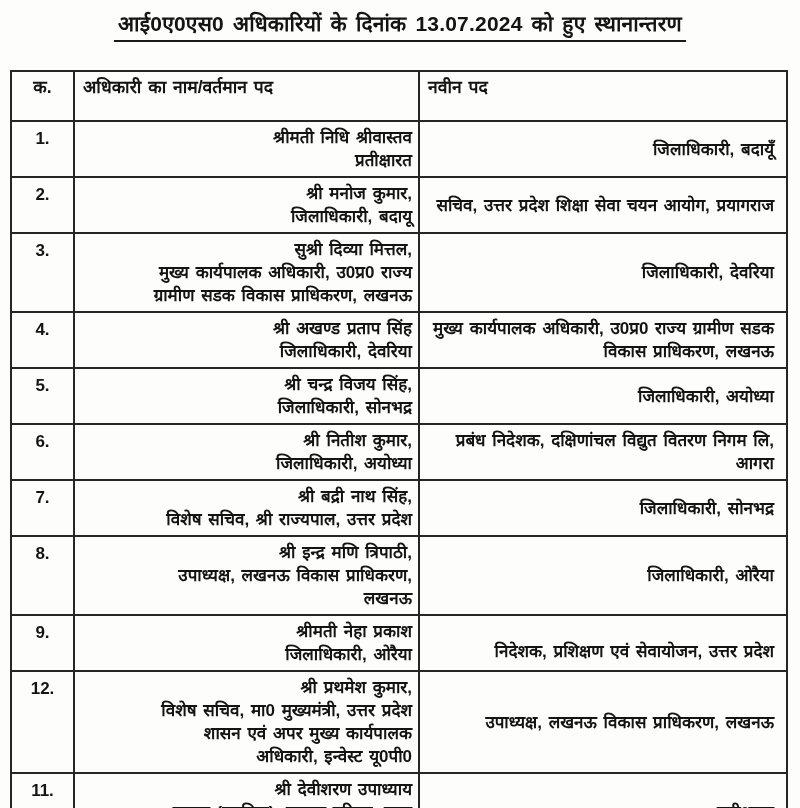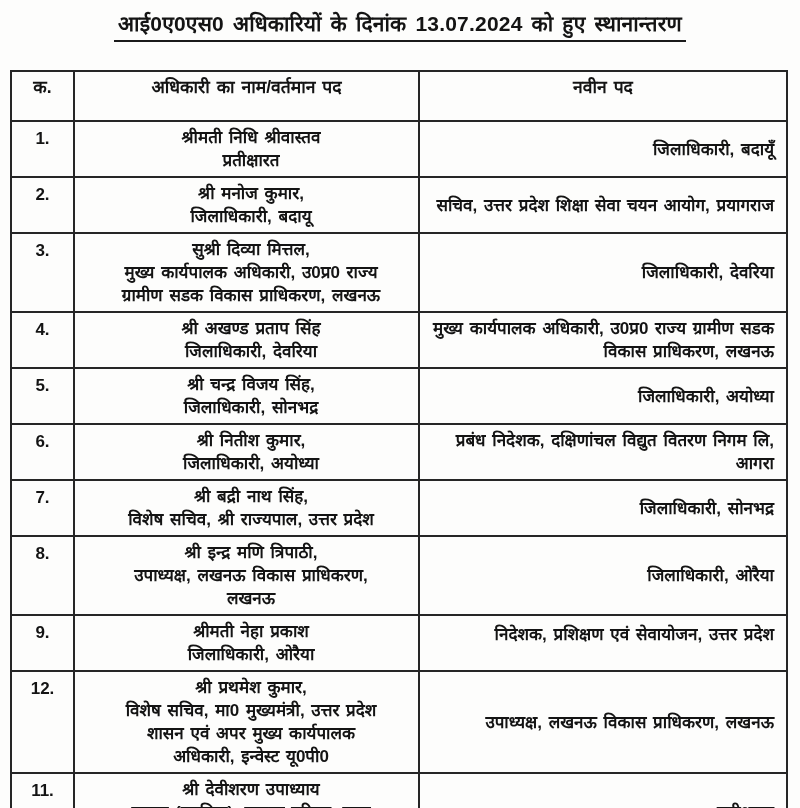--- a/index.html
+++ b/index.html
@@ -34,44 +34,44 @@
   .transfer-table th,.transfer-table td{
     border:2px solid #262626;
     font-size:17px;
     font-weight:700;
     line-height:23px;
     padding:4px 8px;
     word-spacing:2px;
   }
   .transfer-table th{
     vertical-align:top;
-    text-align:center;
+    text-align:left;
     height:40px;
     font-size:17.5px;
   }
   th.h-sno{text-align:center;}
   td.c-sno{
     text-align:center;
     vertical-align:top;
     padding-top:5px;
   }
   td.c-name{
-    text-align:center;
+    text-align:right;
     vertical-align:top;
     white-space:pre-line;
     padding-left:15px;
     padding-right:6px;
   }
   td.c-new{
     text-align:right;
     vertical-align:middle;
     padding-left:12px;
     padding-right:12px;
   }
-  td.c-new.vb{vertical-align:bottom;padding-bottom:24px;margin-top:32px;}
+  td.c-new.vb{vertical-align:bottom;padding-bottom:7px;margin-top:32px;}
 </style>
 </head>
 <body>
 
 <div class="page">
 
   <div class="doc-title">
     <span class="underline">आई0ए0एस0 अधिकारियों के दिनांक 13.07.2024 को हुए स्थानान्तरण</span>
   </div>
 

